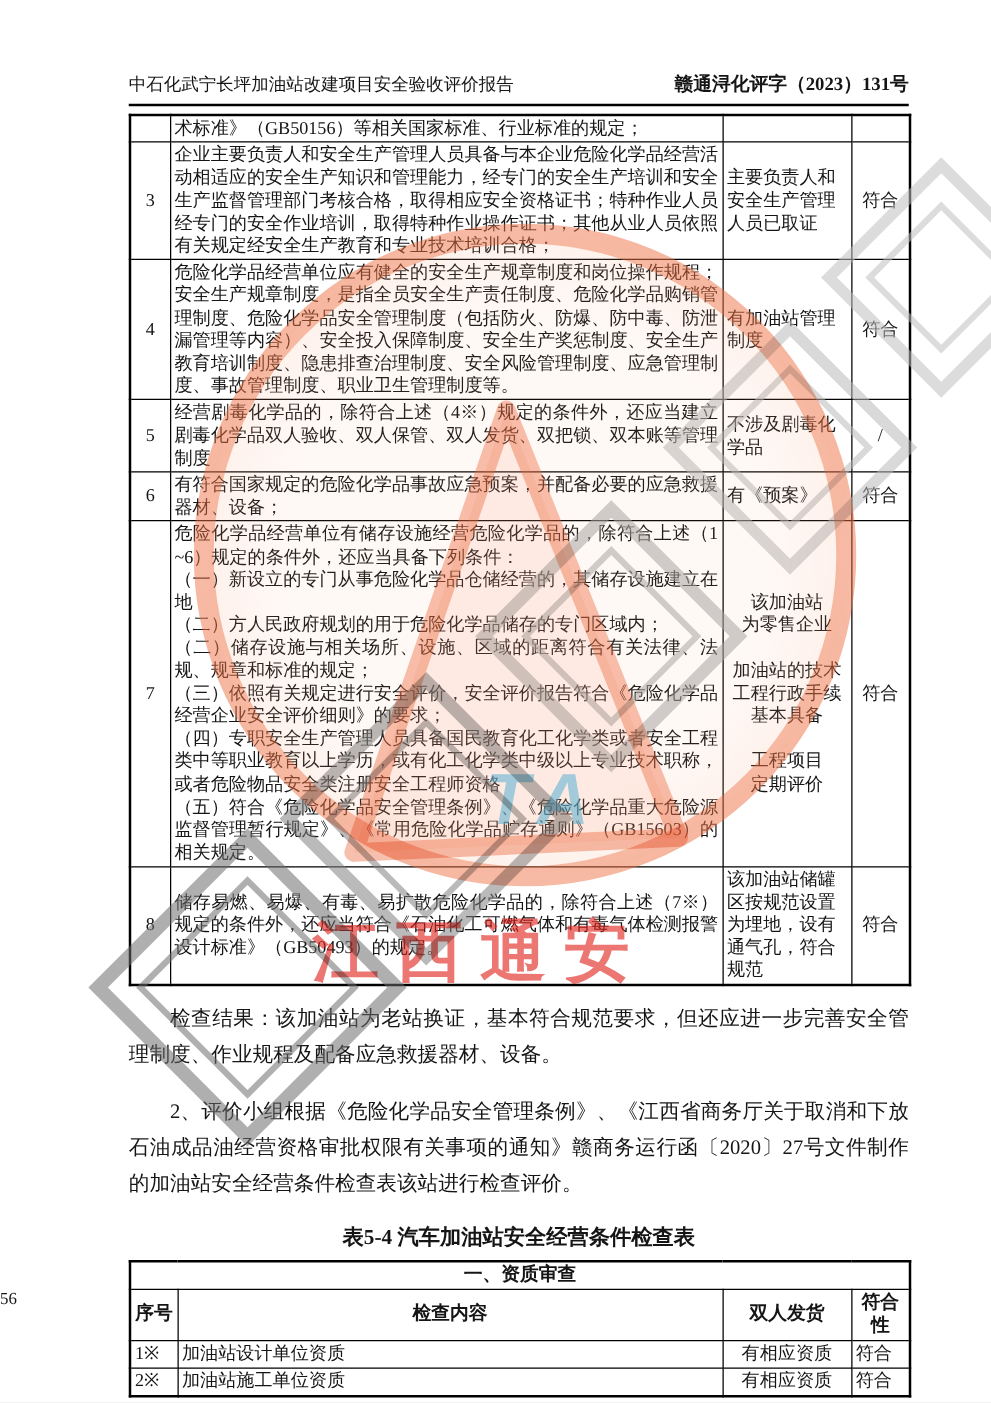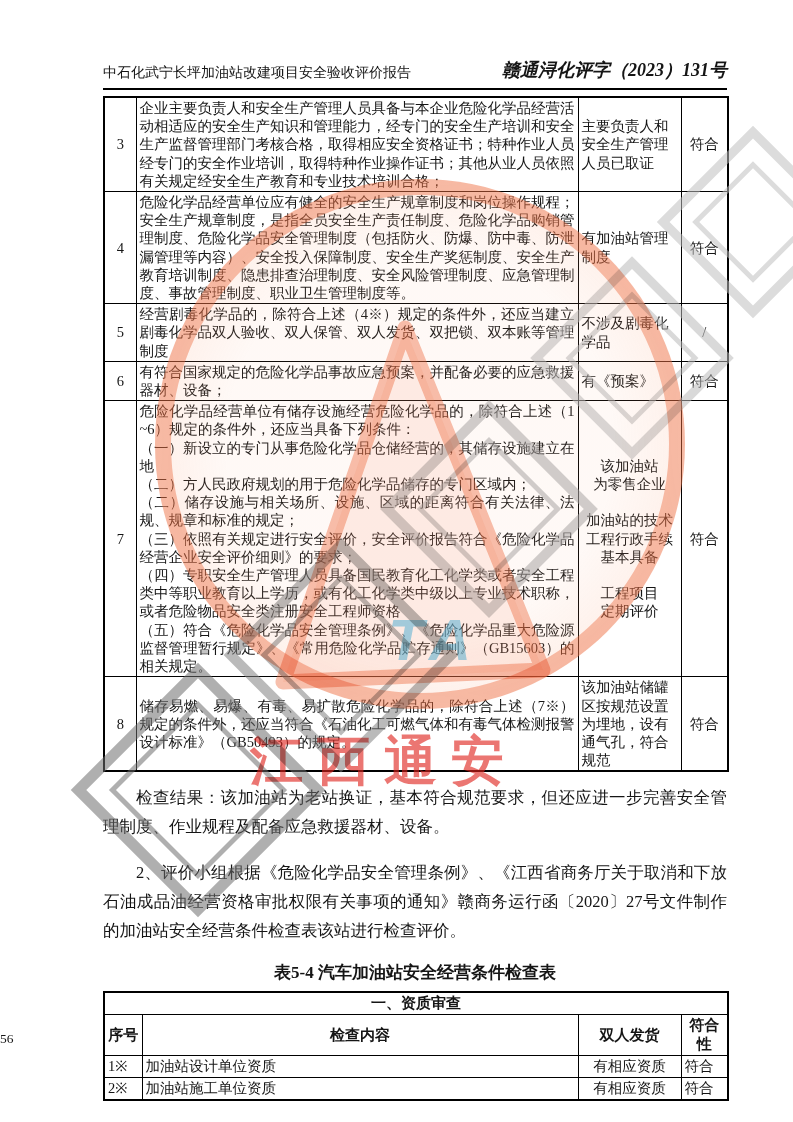--- a/index.html
+++ b/index.html
@@ -15,21 +15,21 @@
   
   .content{
     position:absolute;left:103px;top:58px;width:624px;z-index:1;
   }
   .docheader{
     display:flex;justify-content:space-between;align-items:flex-end;
     border-bottom:2px solid #000000;
     padding-bottom:6px;
     font-size:14px;
   }
-  .docheader .right{font-weight:bold;font-size:18px;white-space:nowrap;font-style:italic;}
+  .docheader .right{font-weight:bold;font-size:15px;white-space:nowrap;}
   
   table.mtable{
     border-collapse:collapse;
     width:624px;
     margin-top:6px;
     table-layout:fixed;
   }
   table.mtable,table.qtable{border:2px solid #000;}
   table.mtable td{
     border:1px solid #000;
@@ -163,20 +163,26 @@
     </div>
 
     <table class="mtable">
       <colgroup>
           <col style="width:32px">
           <col style="width:442px">
           <col style="width:103px">
           <col style="width:47px">
         </colgroup>
       <tbody>
+        <tr>
+          <td class="seq"></td>
+          <td class="cont">术标准》（GB50156）等相关国家标准、行业标准的规定；</td>
+          <td class="rec"></td>
+          <td class="verd"></td>
+        </tr>
         <tr>
           <td class="seq">3</td>
           <td class="cont">企业主要负责人和安全生产管理人员具备与本企业危险化学品经营活动相适应的安全生产知识和管理能力，经专门的安全生产培训和安全生产监督管理部门考核合格，取得相应安全资格证书；特种作业人员经专门的安全作业培训，取得特种作业操作证书；其他从业人员依照有关规定经安全生产教育和专业技术培训合格；</td>
           <td class="rec">主要负责人和安全生产管理人员已取证</td>
           <td class="verd">符合</td>
         </tr>
         <tr>
           <td class="seq">4</td>
           <td class="cont">危险化学品经营单位应有健全的安全生产规章制度和岗位操作规程；
 安全生产规章制度，是指全员安全生产责任制度、危险化学品购销管理制度、危险化学品安全管理制度（包括防火、防爆、防中毒、防泄漏管理等内容）、安全投入保障制度、安全生产奖惩制度、安全生产教育培训制度、隐患排查治理制度、安全风险管理制度、应急管理制度、事故管理制度、职业卫生管理制度等。</td>

